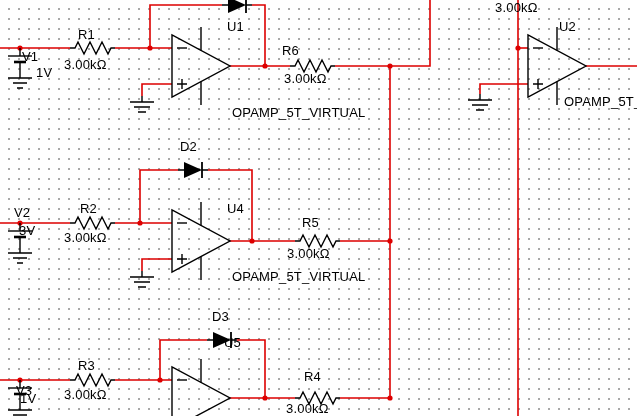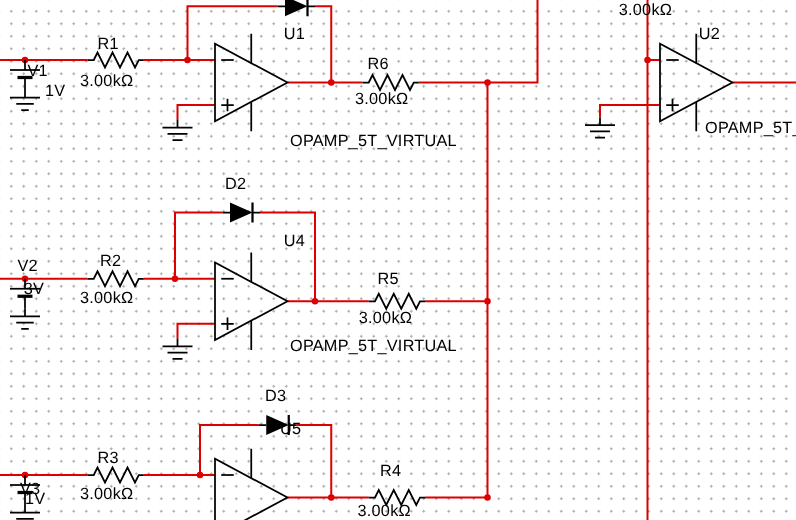--- a/index.html
+++ b/index.html
@@ -142,29 +142,29 @@
       <path d="M480,94 V100 M468,100 H492 M472,105 H488 M476,110 H484"></path>
     </g>
   </svg>
 
   <span class="lbl" style="left:22px;top:50px">V1</span>
   <span class="lbl" style="left:36px;top:66px">1V</span>
   <span class="lbl" style="left:78px;top:28px">R1</span>
   <span class="lbl" style="left:64px;top:58px">3.00kΩ</span>
   <span class="lbl" style="left:227px;top:20px">U1</span>
   <span class="lbl" style="left:232px;top:106px">OPAMP_5T_VIRTUAL</span>
-  <span class="lbl" style="left:294px;top:44px">R6</span>
+  <span class="lbl" style="left:282px;top:44px">R6</span>
   <span class="lbl" style="left:284px;top:72px">3.00kΩ</span>
 
   <span class="lbl" style="left:180px;top:140px">D2</span>
   <span class="lbl" style="left:14px;top:206px">V2</span>
   <span class="lbl" style="left:19px;top:224px">3V</span>
   <span class="lbl" style="left:80px;top:202px">R2</span>
   <span class="lbl" style="left:64px;top:231px">3.00kΩ</span>
-  <span class="lbl" style="left:227px;top:186px">U4</span>
+  <span class="lbl" style="left:227px;top:202px">U4</span>
   <span class="lbl" style="left:232px;top:270px">OPAMP_5T_VIRTUAL</span>
   <span class="lbl" style="left:302px;top:216px">R5</span>
   <span class="lbl" style="left:287px;top:247px">3.00kΩ</span>
 
   <span class="lbl" style="left:212px;top:310px">D3</span>
   <span class="lbl" style="left:224px;top:336px">U5</span>
   <span class="lbl" style="left:16px;top:384px">V3</span>
   <span class="lbl" style="left:20px;top:392px">1V</span>
   <span class="lbl" style="left:78px;top:359px">R3</span>
   <span class="lbl" style="left:64px;top:388px">3.00kΩ</span>

